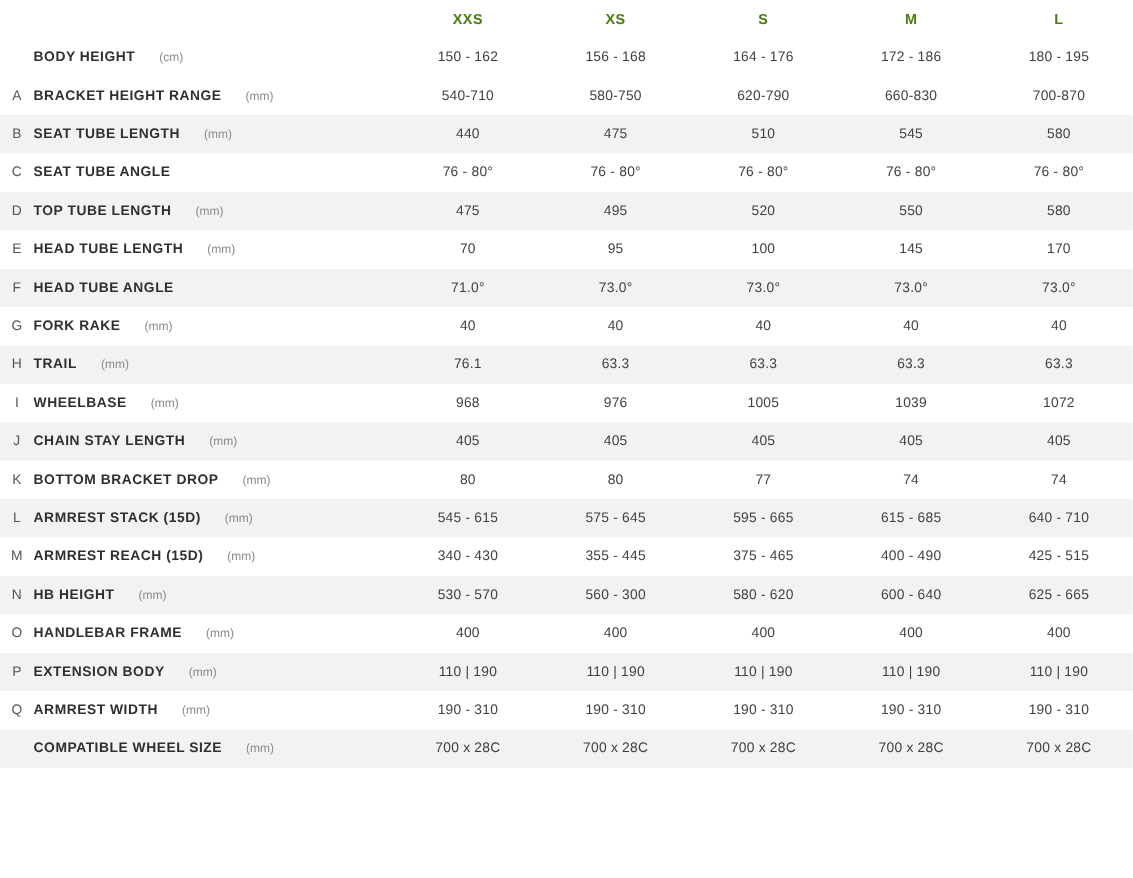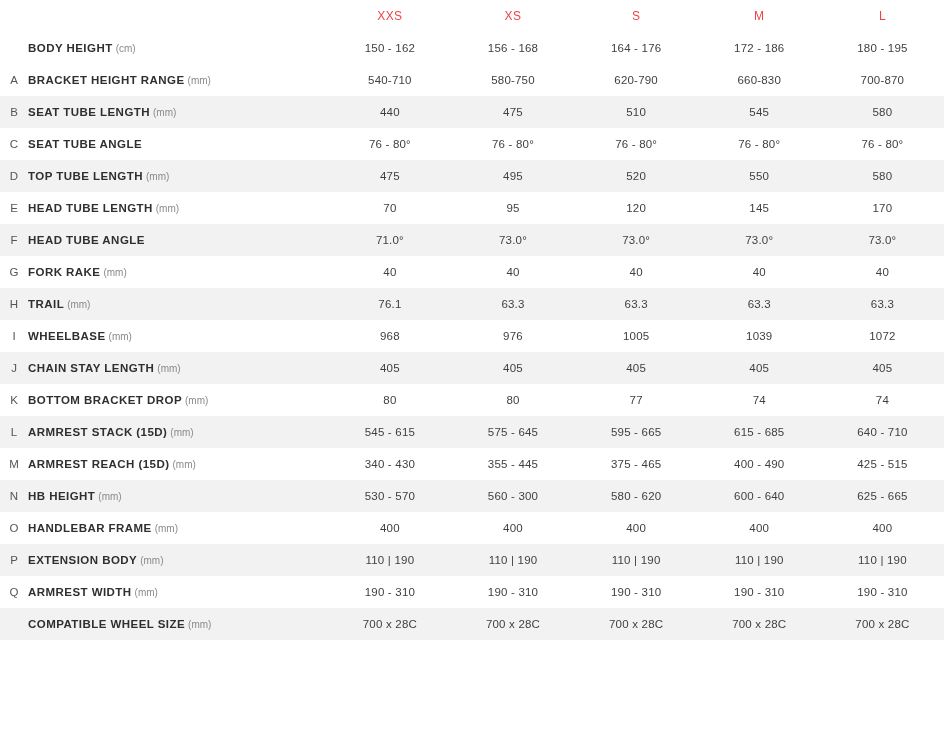--- a/index.html
+++ b/index.html
@@ -24,23 +24,23 @@
   table.geo col.c-size   { width: 123px; }
 
   table.geo th, table.geo td {
     padding: 0;
     margin: 0;
     height: 32px;
     vertical-align: middle;
   }
   
   thead th {
-    font-weight: normal;
+    font-weight: bold;
     font-size: 12px;
-    color: #ef4444;
+    color: #4d7c0f;
     letter-spacing: 0.4px;
     text-align: center;
     background: #ffffff;
     height: 32px;
   }
   thead th.blank { background: #ffffff; }
 
   
   tbody tr.odd  td { background: #ffffff; }
   tbody tr.even td { background: #f2f2f2; }
@@ -57,21 +57,21 @@
     font-weight: bold;
     color: #2f2f2f;
     letter-spacing: 0.45px;
     white-space: nowrap;
   }
   td.label .unit {
     font-weight: normal;
     font-size: 10px;
     color: #8a8a8a;
     letter-spacing: 0;
-    margin-left: 3px;
+    margin-left: 20px;
   }
   td.val {
     text-align: center;
     font-size: 11.5px;
     color: #3f3f3f;
     letter-spacing: 0.2px;
     white-space: nowrap;
   }
 </style>
 </head>
@@ -142,21 +142,21 @@
         <td class="val">495</td>
         <td class="val">520</td>
         <td class="val">550</td>
         <td class="val">580</td>
       </tr>
       <tr class="odd">
         <td class="letter">E</td>
         <td class="label"><span>HEAD TUBE LENGTH</span><span class="unit">(mm)</span></td>
         <td class="val">70</td>
         <td class="val">95</td>
-        <td class="val">120</td>
+        <td class="val">100</td>
         <td class="val">145</td>
         <td class="val">170</td>
       </tr>
       <tr class="even">
         <td class="letter">F</td>
         <td class="label"><span>HEAD TUBE ANGLE</span><span class="unit"></span></td>
         <td class="val">71.0°</td>
         <td class="val">73.0°</td>
         <td class="val">73.0°</td>
         <td class="val">73.0°</td>

